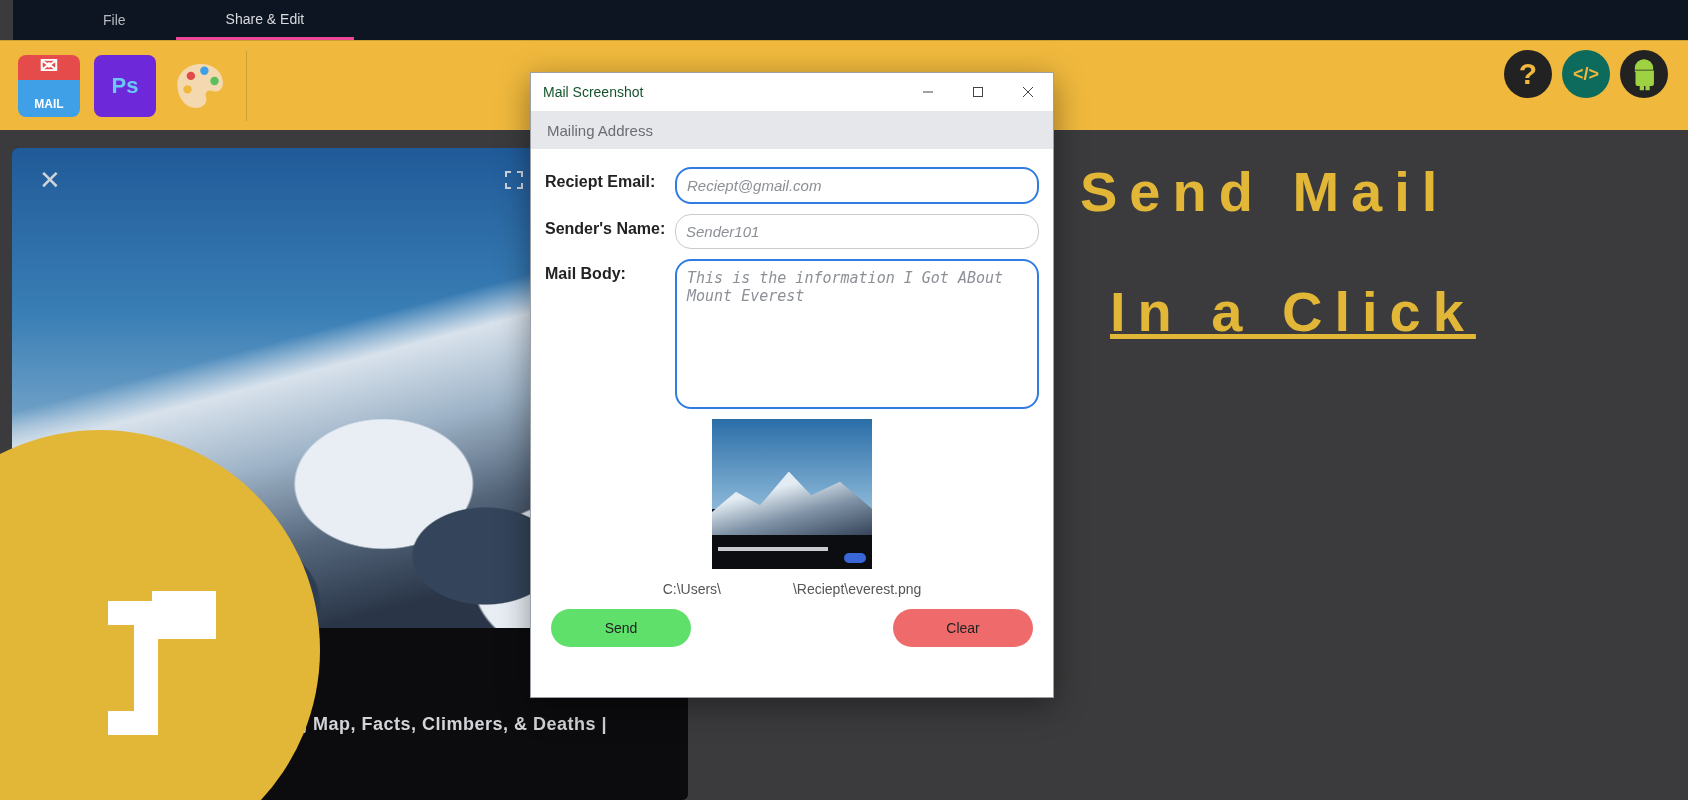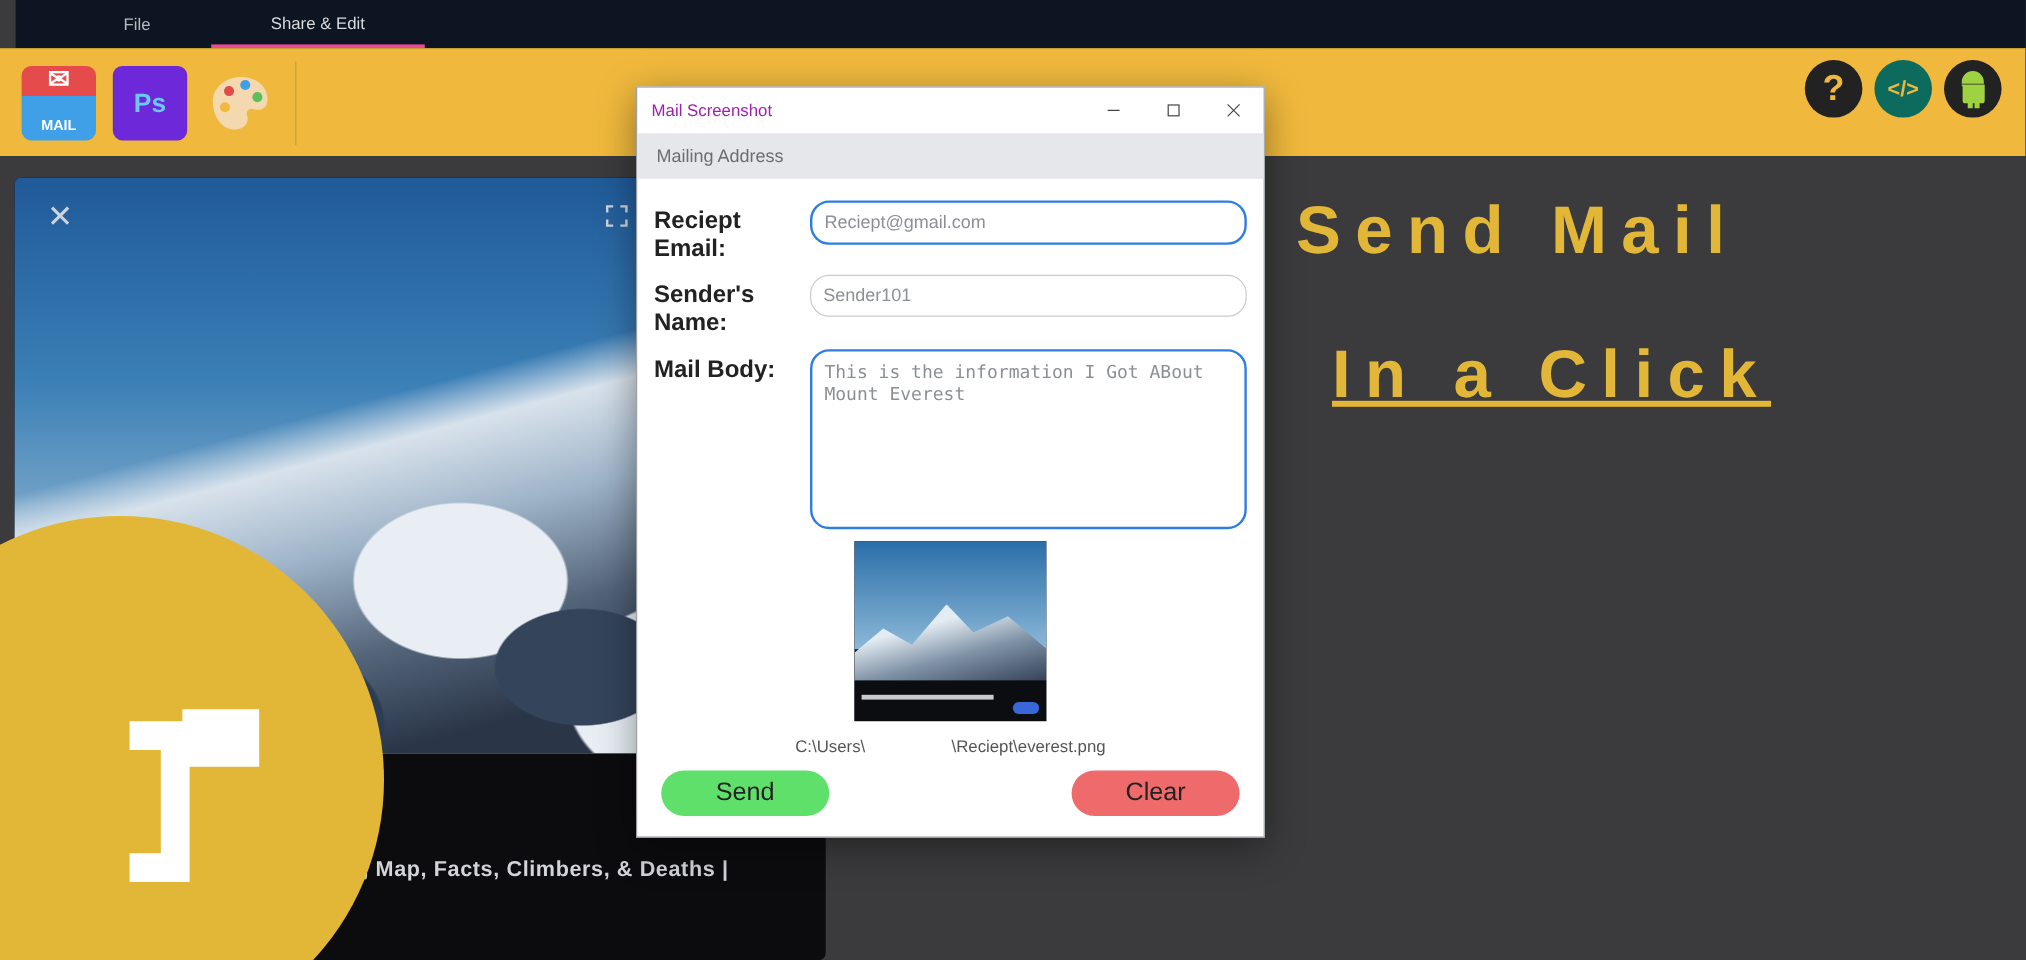--- a/index.html
+++ b/index.html
@@ -107,37 +107,37 @@
   }
 
   
   .dialog {
     position:absolute; left:530px; top:72px; width:524px; height:626px;
     background:#fff; border:1px solid #9aa0a6; box-shadow:0 8px 30px rgba(0,0,0,.4);
     z-index:20;
   }
   .titlebar {
     height:38px; display:flex; align-items:center; padding-left:12px;
-    font-size:14px; color:#a21caf;
+    font-size:14px; color:#14532d;
   }
   .winbtns { position:absolute; right:0; top:0; height:38px; display:flex; }
   .winbtn { width:50px; display:flex;align-items:center;justify-content:center;color:#444;cursor:pointer;}
   .winbtn svg{width:12px;height:12px;stroke:#444;stroke-width:1;fill:none;}
 
   .tabstrip {
     height:38px; background:#e6e7eb; display:flex;align-items:center;
     padding-left:16px; color:#6a6d74; font-size:15px;
   }
 
   .form { padding: 18px 14px 10px 14px; }
   .row { display:flex; align-items:flex-start; margin-bottom:10px; }
-  .row label { width:130px; font-weight:700; color:#222; font-size:20px; padding-top:6px;}
+  .row label { width:130px; font-weight:700; color:#222; font-size:16px; padding-top:6px;}
   .row input, .row textarea {
     flex:1; border:1px solid #c9cbd0; border-radius:16px;
-    padding:8px 10px; font-size:15px; color:#6f737a; outline:none;
+    padding:8px 10px; font-size:15px; color:#6f737a; outline:none;font-style:italic;
   }
   .row input.focused { border:2px solid #2f7de1; }
   .row textarea { height:150px; resize:none; border:2px solid #2f7de1;}
   .row textarea::placeholder, .row input::placeholder { color:#8c9096; }
 
   .thumb-wrap { text-align:center; margin-top:4px;}
   .thumb {
     display:inline-block; width:160px; height:150px;
     background:#0f1724; position:relative; overflow:hidden;
   }
@@ -149,21 +149,21 @@
   .thumb .tbar{position:absolute;left:0;right:0;bottom:0;height:34px;background:#0b0d10;}
   .thumb .tbar::after{content:"";position:absolute;right:6px;bottom:6px;width:22px;height:10px;background:#3a67d8;border-radius:5px;}
   .thumb .tbar::before{content:"";position:absolute;left:6px;bottom:18px;width:110px;height:4px;background:#c9cbd0;}
 
   .path { text-align:center; color:#555; font-size:14px; margin:8px 0 12px;}
   .path span{margin:0 34px;}
 
   .btnrow { display:flex; justify-content:space-between; padding:0 6px 8px;}
   .btn {
     width:140px; height:38px; border:none; border-radius:22px;
-    font-size:21px; color:#222; cursor:pointer;
+    font-size:14px; color:#222; cursor:pointer;
   }
   .btn.send { background:#5ee06a; }
   .btn.clear { background:#ef6a6a; }
 </style>
 </head>
 <body>
 
 <div class="menubar">
   <div class="menu-item">File</div>
   <div class="menu-item active">Share &amp; Edit</div>

